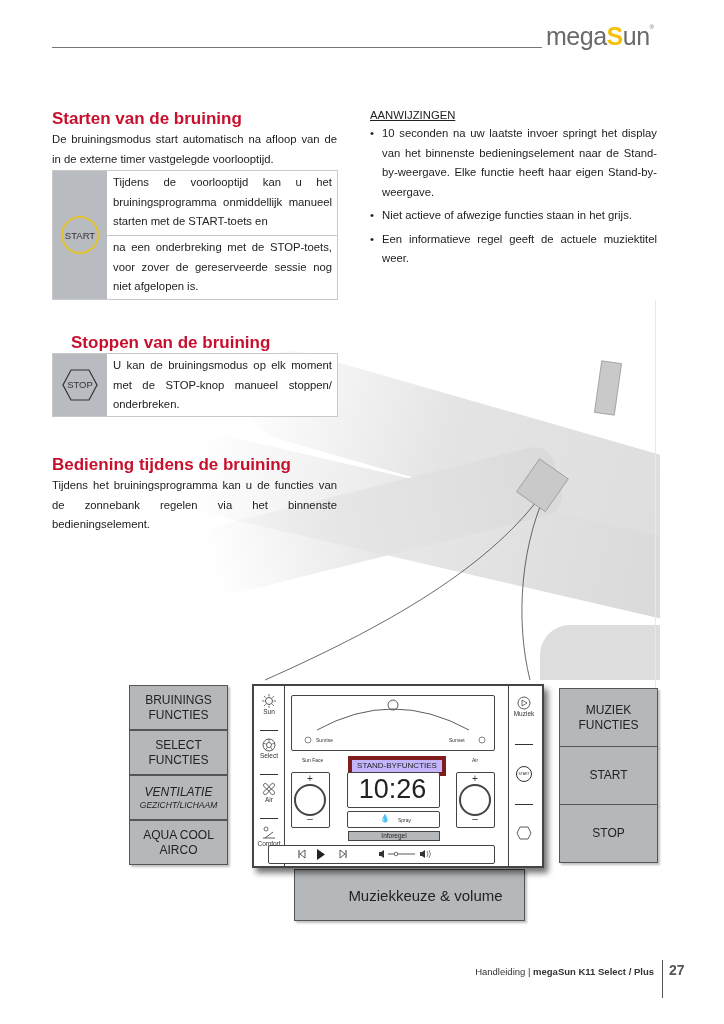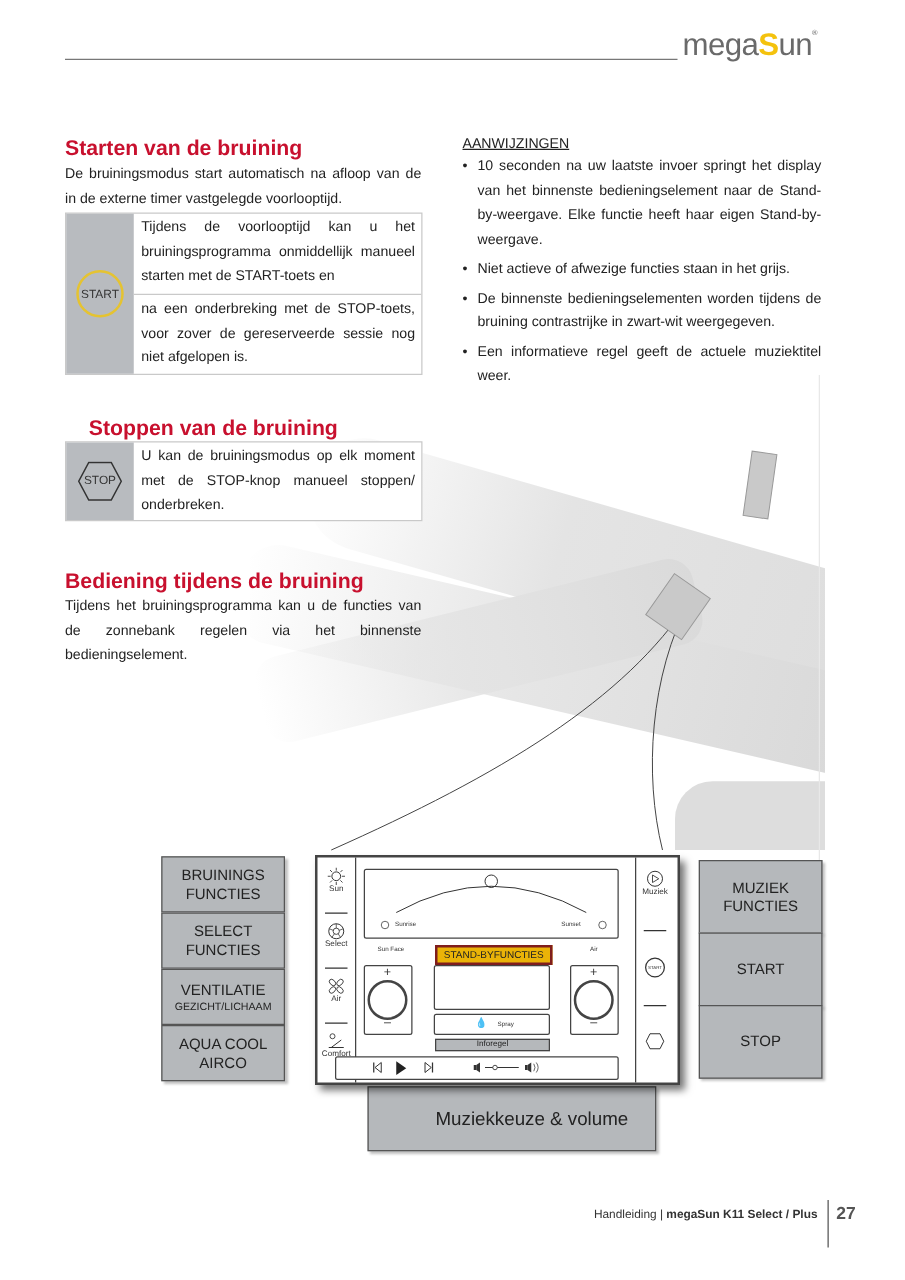--- a/index.html
+++ b/index.html
@@ -38,21 +38,21 @@
   .label-box { position:absolute; background:#b5b8bb; border:1px solid #555; display:flex; flex-direction:column; align-items:center; justify-content:center; text-align:center; color:#222; font-size:12px; line-height:15px; box-shadow:2px 2px 2px rgba(0,0,0,0.25); }
   .label-box .small { font-size:8.5px; line-height:11px; }
   .device { position:absolute; left:252px; top:684px; width:288px; height:180px; background:#fff; border:2px solid #444; box-shadow:4px 5px 6px rgba(0,0,0,0.55); }
   .side-col { position:absolute; top:0; bottom:0; width:30px; border-right:1px solid #444; }
   .side-col.right { border-right:none; border-left:1px solid #444; }
   .side-item { position:absolute; left:0; width:30px; text-align:center; font-size:6.5px; color:#333; }
   .side-item svg { display:block; margin:0 auto; }
   .side-div { position:absolute; left:6px; width:18px; height:1px; background:#333; }
   .d-box { position:absolute; border:1px solid #444; border-radius:2px; background:#fff; }
   .d-small { position:absolute; font-size:5px; color:#333; }
-  .standby { position:absolute; left:94px; top:70px; width:90px; height:12px; background:#eab308; border:2px solid #7f1d1d; font-size:8px; text-align:center; line-height:12px; color:#222; }
+  .standby { position:absolute; left:94px; top:70px; width:90px; height:12px; background:#c4b5fd; border:4px solid #7f1d1d; font-size:8px; text-align:center; line-height:12px; color:#222; }
   .clock { position:absolute; left:93px; top:86px; width:91px; height:34px; font-size:27px; text-align:center; line-height:34px; color:#222; }
   .inforegel { position:absolute; left:94px; top:145px; width:90px; height:8px; background:#b5b8bb; border:1px solid #444; font-size:6.5px; text-align:center; line-height:8px; color:#222; }
   .plusminus { position:absolute; font-size:10px; color:#333; width:12px; text-align:center; }
   .knob { position:absolute; width:28px; height:28px; border:2px solid #444; border-radius:50%; background:#fff; }
   .player { position:absolute; left:14px; top:159px; width:225px; height:17px; }
   .footer-text { position:absolute; right:70px; top:966px; font-size:9.5px; color:#333; }
   .footer-text b { font-weight:bold;margin-top:28px; }
   .footer-rule { position:absolute; left:662px; top:960px; width:1px; height:38px; background:#555; }
   .page-num { position:absolute; left:669px; top:962px; font-size:14px; font-weight:bold; color:#555; }
 </style>
@@ -103,33 +103,32 @@
   </div>
 </div>
 
 <h2 style="left:52px;top:455px;">Bediening tijdens de bruining</h2>
 <p class="para" style="left:52px;top:476px;width:285px;">Tijdens het bruiningsprogramma kan u de functies van de zonnebank regelen via het binnenste bedieningselement.</p>
 
 <div class="notes-title">AANWIJZINGEN</div>
 <ul class="notes">
   <li>10 seconden na uw laatste invoer springt het display van het binnenste bedieningselement naar de Stand-by-weergave. Elke functie heeft haar eigen Stand-by-weergave.</li>
   <li>Niet actieve of afwezige functies staan in het grijs.</li>
-  <li>De binnenste bedieningselementen worden tijdens de bruining contrastrijke in zwart-wit weergegeven.</li>
   <li>Een informatieve regel geeft de actuele muziektitel weer.</li>
 </ul>
 
 <div class="label-box" style="left:129px;top:685px;width:97px;height:43px;">
     <span>BRUININGS</span>
     <span>FUNCTIES</span>
   </div>
 <div class="label-box" style="left:129px;top:730px;width:97px;height:43px;">
     <span>SELECT</span>
     <span>FUNCTIES</span>
   </div>
-<div class="label-box" style="left:129px;top:775px;width:97px;height:43px;">
+<div class="label-box" style="left:129px;top:775px;width:97px;height:43px;font-style:italic;">
     <span>VENTILATIE</span>
     <span class="small">GEZICHT/LICHAAM</span>
   </div>
 <div class="label-box" style="left:129px;top:820px;width:97px;height:43px;text-align:right;">
     <span>AQUA COOL</span>
     <span>AIRCO</span>
   </div>
 
 <div class="label-box" style="left:559px;top:688px;width:97px;height:57px;">
     <span>MUZIEK</span>
@@ -216,20 +215,21 @@
   <div class="d-small" style="left:218px;top:71px;">Air</div>
   <div class="standby">STAND-BYFUNCTIES</div>
 
   <div class="d-box" style="left:37px;top:86px;width:37px;height:54px;">
     <div class="plusminus" style="left:12px;top:0px;">+</div>
     <div class="knob" style="left:2px;top:11px;"></div>
     <div class="plusminus" style="left:12px;top:40px;">–</div>
   </div>
 
   <div class="d-box" style="left:93px;top:86px;width:91px;height:34px;"></div>
+  <div class="clock">10:26</div>
 
   <div class="d-box" style="left:93px;top:125px;width:91px;height:15px;">
     <span style="position:absolute;left:32px;top:2px;font-size:8px;">💧</span>
     <span class="d-small" style="left:50px;top:5px;">Spray</span>
   </div>
 
   <div class="d-box" style="left:202px;top:86px;width:37px;height:54px;">
     <div class="plusminus" style="left:12px;top:0px;">+</div>
     <div class="knob" style="left:2px;top:11px;"></div>
     <div class="plusminus" style="left:12px;top:40px;">–</div>

